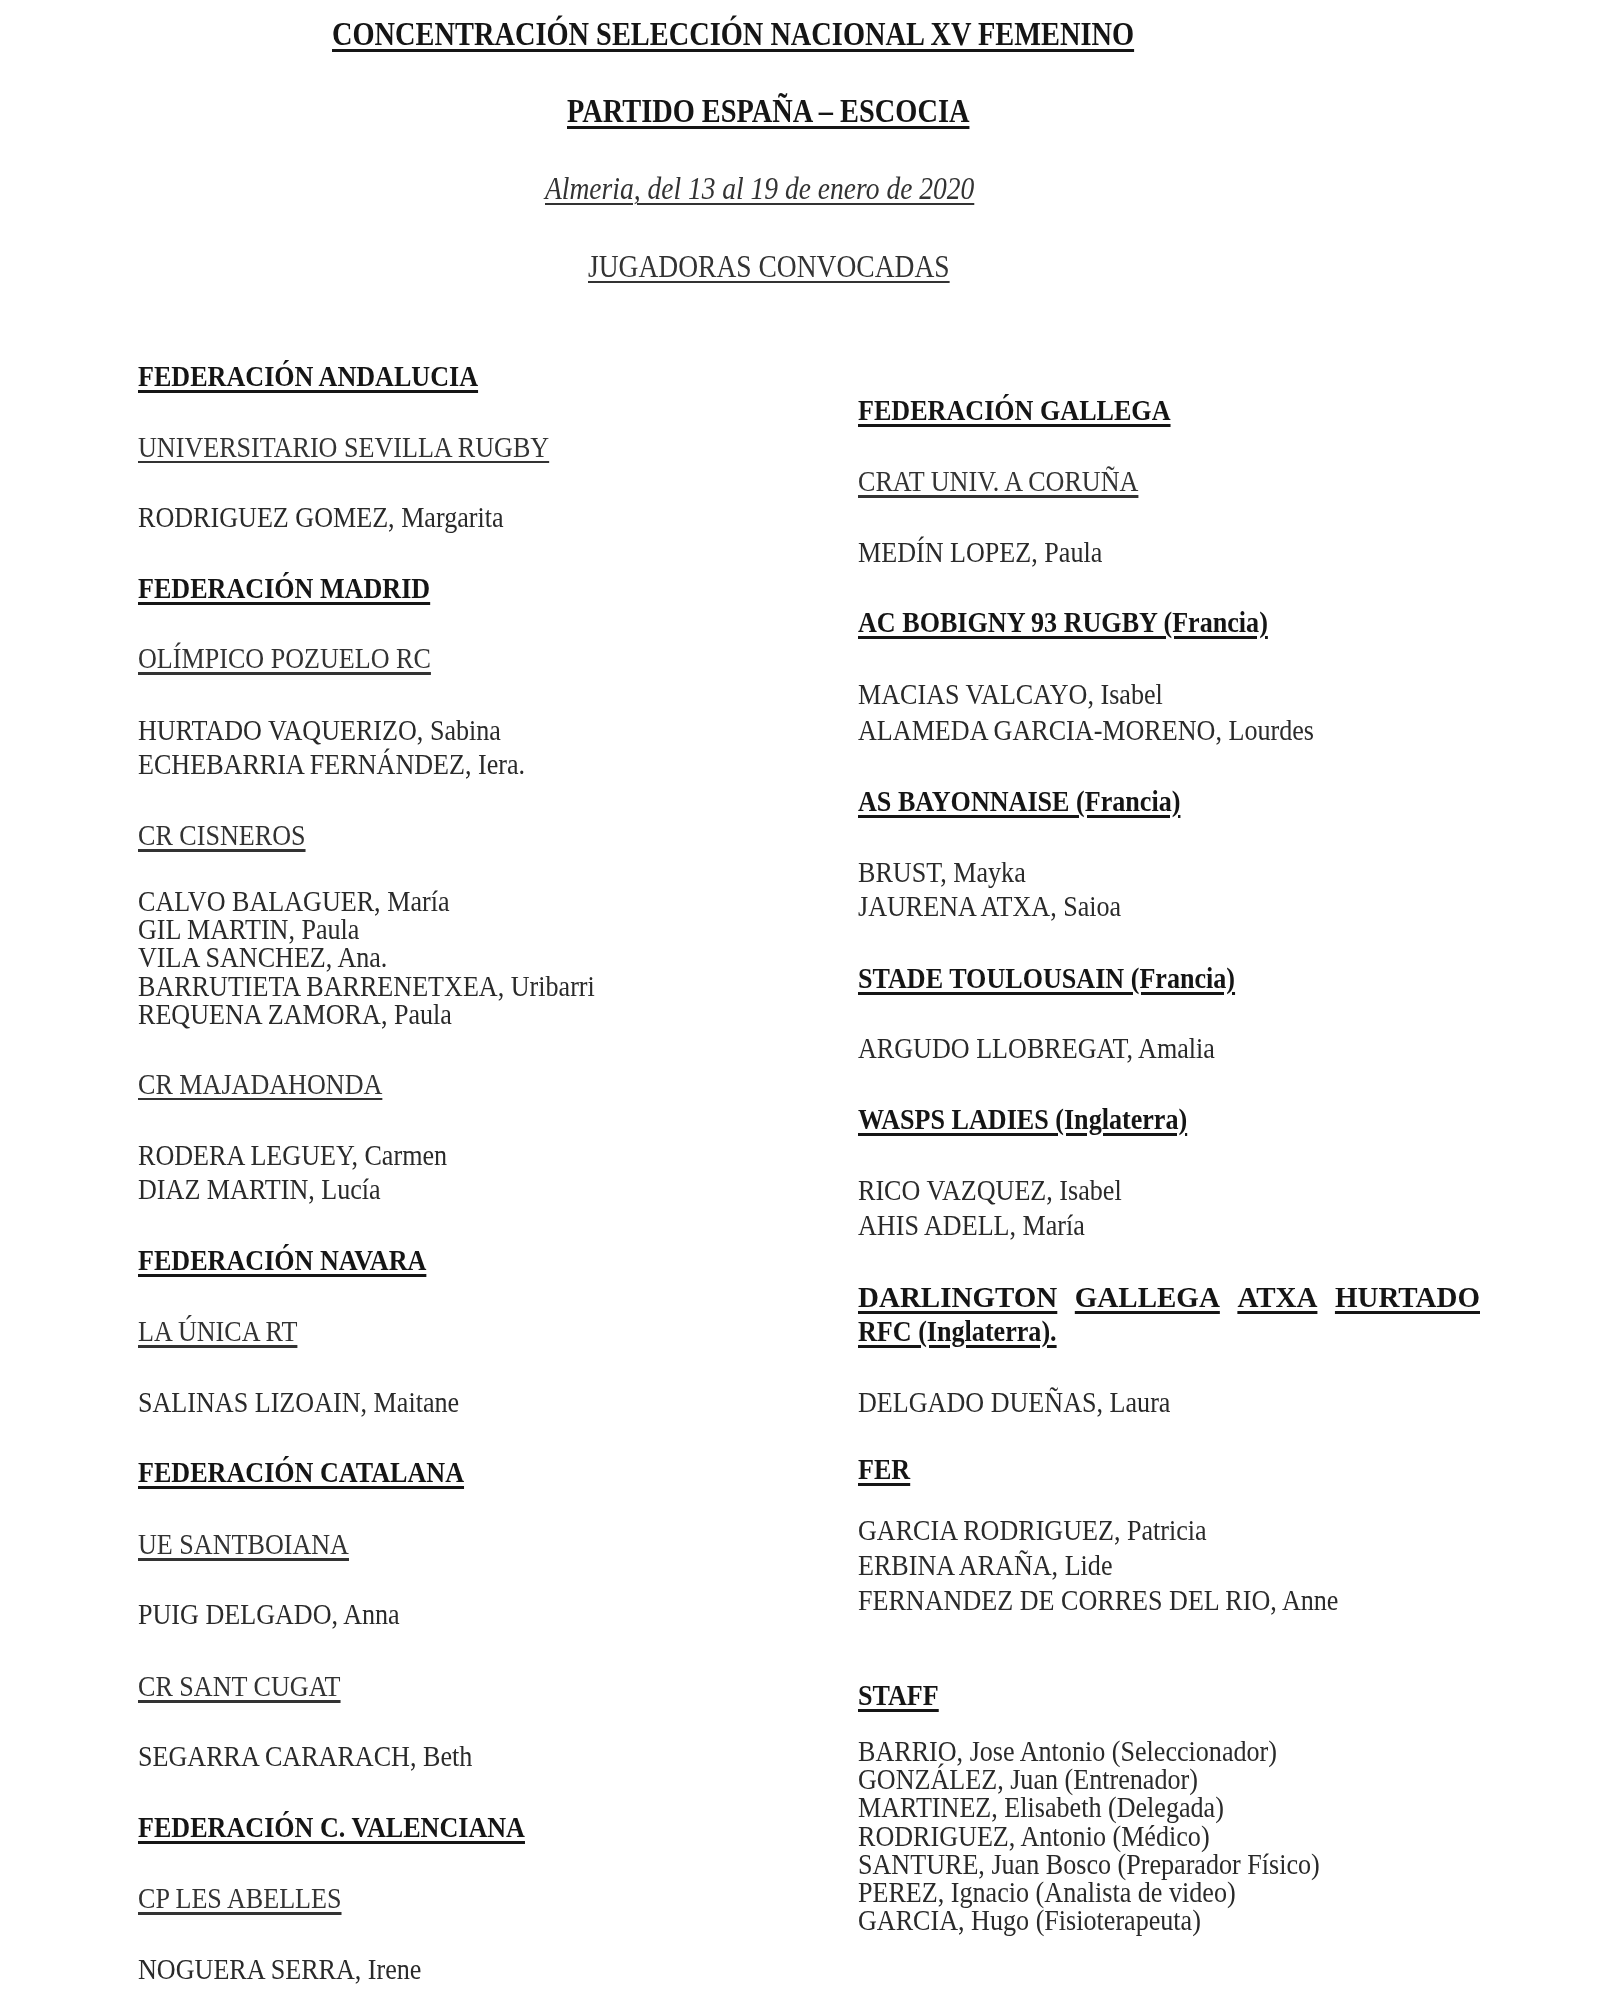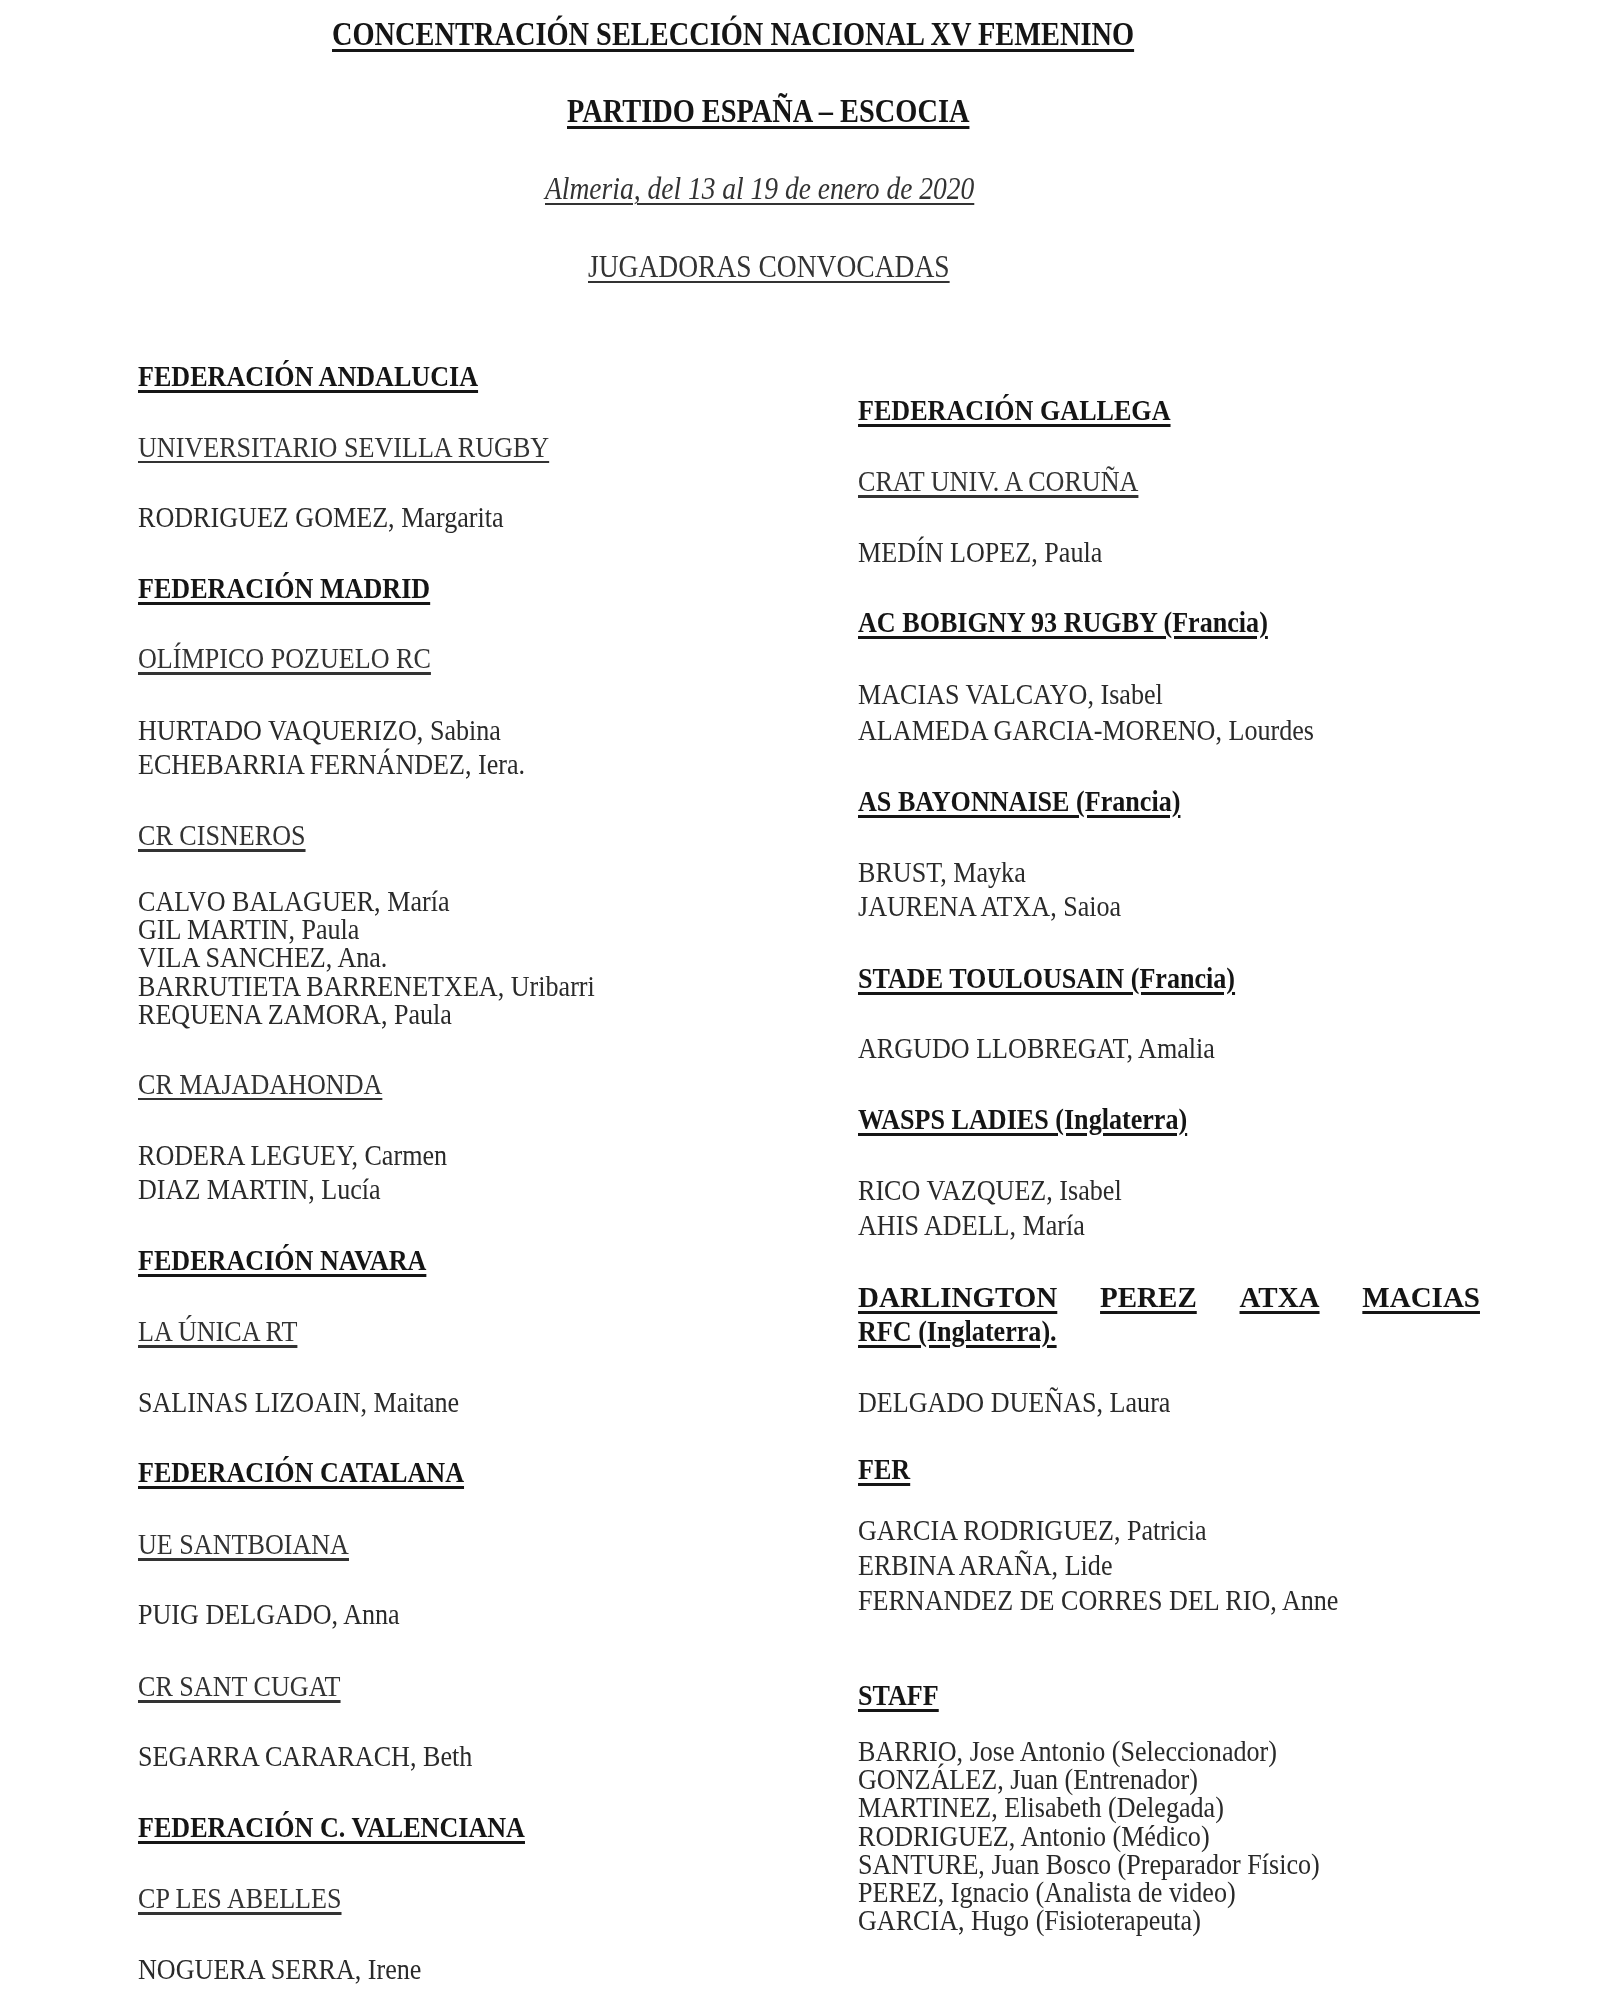--- a/index.html
+++ b/index.html
@@ -74,23 +74,23 @@
 
 <div class="line fed" style="left:858px; top:964px; transform:scaleX(0.9);">STADE TOULOUSAIN (Francia)</div>
 <div class="line player" style="left:858px; top:1034px; transform:scaleX(0.9);">ARGUDO LLOBREGAT, Amalia</div>
 
 <div class="line fed" style="left:858px; top:1105px; transform:scaleX(0.9);">WASPS LADIES (Inglaterra)</div>
 <div class="line player" style="left:858px; top:1176px; transform:scaleX(0.9);">RICO VAZQUEZ, Isabel</div>
 <div class="line player" style="left:858px; top:1211px; transform:scaleX(0.9);">AHIS ADELL, María</div>
 
 <div class="line fed justify" style="left:858px; top:1283px; text-decoration:none;">
   <span>DARLINGTON</span>
-  <span>PEREZ</span>
+  <span>GALLEGA</span>
   <span>ATXA</span>
-  <span>MACIAS</span>
+  <span>HURTADO</span>
 </div>
 <div class="line fed" style="left:858px; top:1317px; transform:scaleX(0.9);">RFC (Inglaterra).</div>
 <div class="line player" style="left:858px; top:1388px; transform:scaleX(0.9);">DELGADO DUEÑAS, Laura</div>
 
 <div class="line fed" style="left:858px; top:1455px; transform:scaleX(0.9);">FER</div>
 <div class="line player" style="left:858px; top:1516px; transform:scaleX(0.9);">GARCIA RODRIGUEZ, Patricia</div>
 <div class="line player" style="left:858px; top:1551px; transform:scaleX(0.9);">ERBINA ARAÑA, Lide</div>
 <div class="line player" style="left:858px; top:1586px; transform:scaleX(0.9);">FERNANDEZ DE CORRES DEL RIO, Anne</div>
 
 <div class="line fed" style="left:858px; top:1681px; transform:scaleX(0.9);">STAFF</div>

